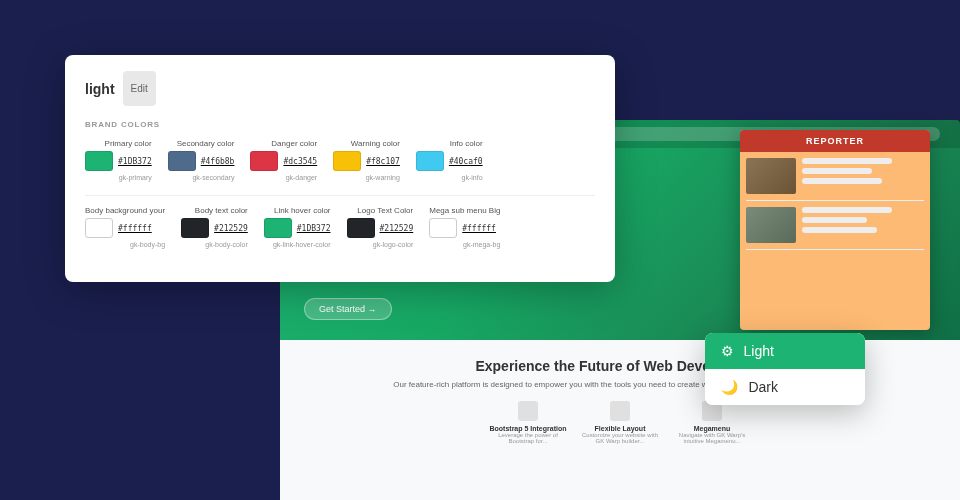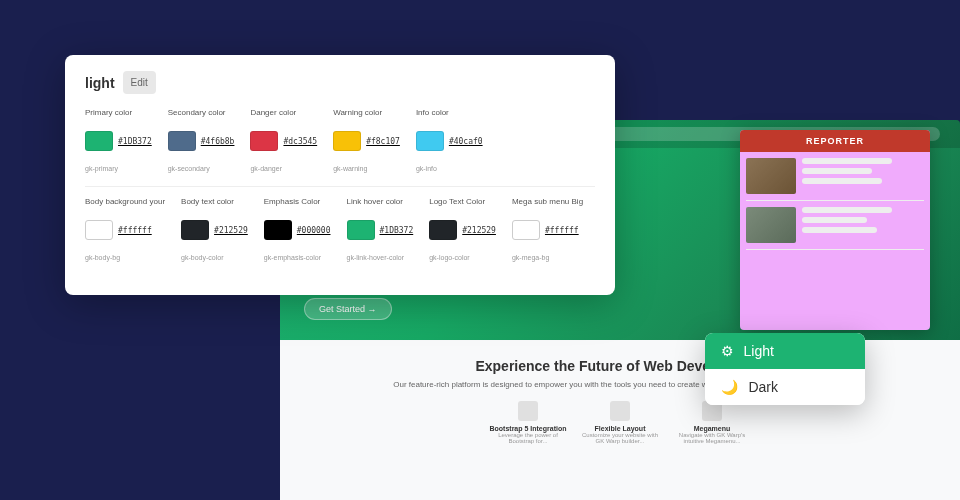--- a/index.html
+++ b/index.html
@@ -86,21 +86,21 @@
       cursor: pointer;
     }
 
     
     .magazine-preview {
       position: absolute;
       top: 130px;
       right: 30px;
       width: 190px;
       height: 200px;
-      background: #f0abfc;
+      background: #fdba74;
       border-radius: 4px;
       overflow: hidden;
       box-shadow: 0 4px 20px rgba(0,0,0,0.3);
     }
 
     .magazine-top {
       background: #c0392b;
       height: 22px;
       display: flex;
       align-items: center;
@@ -220,21 +220,21 @@
 
     .panel-title {
       font-size: 14px;
       font-weight: 600;
       color: #333;
     }
 
     .edit-badge {
       background: #e8e8e8;
       border-radius: 4px;
-      padding: 6px 8px;
+      padding: 12px 8px;
       font-size: 10px;
       color: #666;
       cursor: pointer;
     }
 
     .section-label {
       font-size: 8px;
       font-weight: 700;
       color: #999;
       letter-spacing: 0.8px;
@@ -245,21 +245,22 @@
     .colors-grid {
       display: flex;
       gap: 16px;
       flex-wrap: wrap;
       margin-bottom: 14px;
     }
 
     .color-item {
       display: flex;
       flex-direction: column;
-      gap: 14px;
+      gap: 3px;
+      text-align: right;
     }
 
     .color-label-text {
       font-size: 8px;
       color: #555;
       font-weight: 500;
     }
 
     .color-swatch-row {
       display: flex;
@@ -393,20 +394,21 @@
     </div>
   </div>
 </div>
 
 <div class="color-panel">
   <div class="panel-header">
     <span class="panel-title">light</span>
     <span class="edit-badge">Edit</span>
   </div>
 
+  <div class="section-label">BRAND COLORS</div>
 
   <div class="colors-grid" id="brand-colors-container">
       <div class="color-item">
     <span class="color-label-text">Primary color</span>
     <div class="color-swatch-row">
       <div class="color-swatch" style="background:#1DB372; "></div>
       <span class="color-hex">#1DB372</span>
     </div>
     <span class="color-var">gk-primary</span>
   </div>
@@ -456,28 +458,20 @@
     </div>
     <span class="color-var">gk-body-bg</span>
   </div>
       <div class="color-item">
     <span class="color-label-text">Body text color</span>
     <div class="color-swatch-row">
       <div class="color-swatch" style="background:#212529; "></div>
       <span class="color-hex">#212529</span>
     </div>
     <span class="color-var">gk-body-color</span>
-  </div>
-      <div class="color-item">
-    <span class="color-label-text">Emphasis Color</span>
-    <div class="color-swatch-row">
-      <div class="color-swatch" style="background:#000000; "></div>
-      <span class="color-hex">#000000</span>
-    </div>
-    <span class="color-var">gk-emphasis-color</span>
   </div>
       <div class="color-item">
     <span class="color-label-text">Link hover color</span>
     <div class="color-swatch-row">
       <div class="color-swatch" style="background:#1DB372; "></div>
       <span class="color-hex">#1DB372</span>
     </div>
     <span class="color-var">gk-link-hover-color</span>
   </div>
       <div class="color-item">

